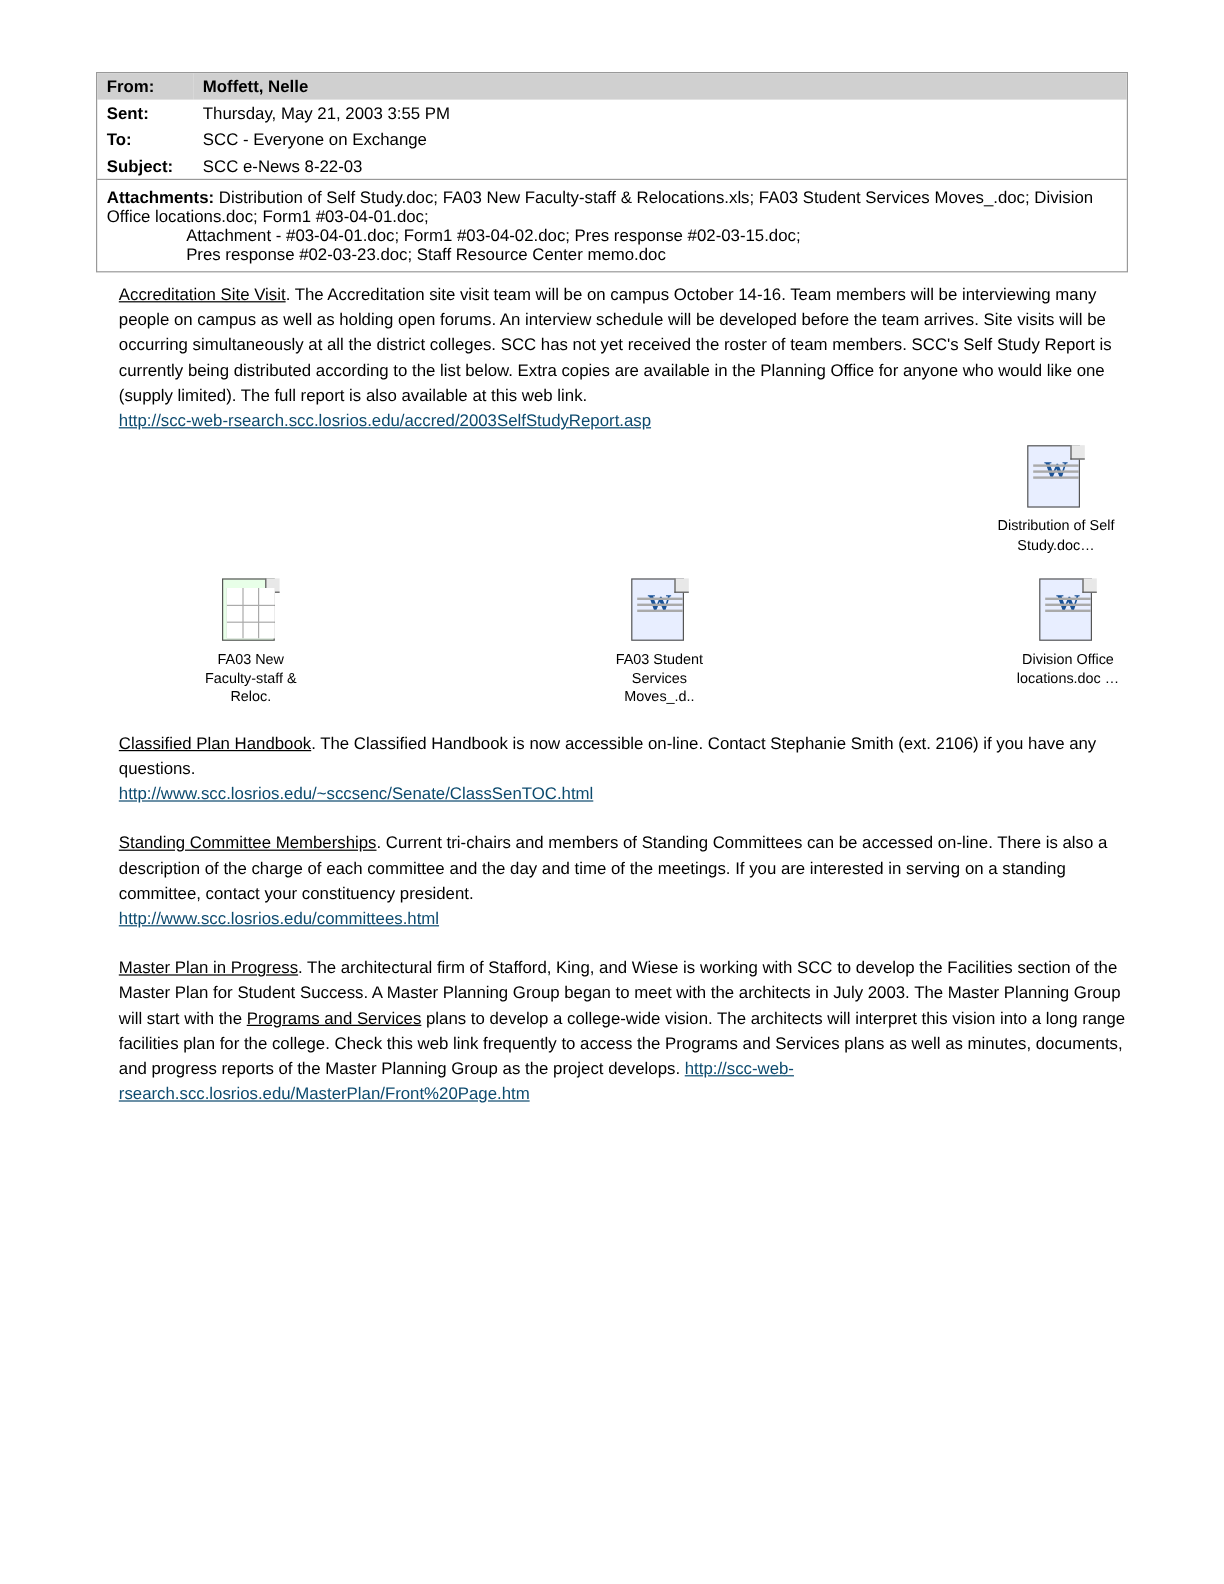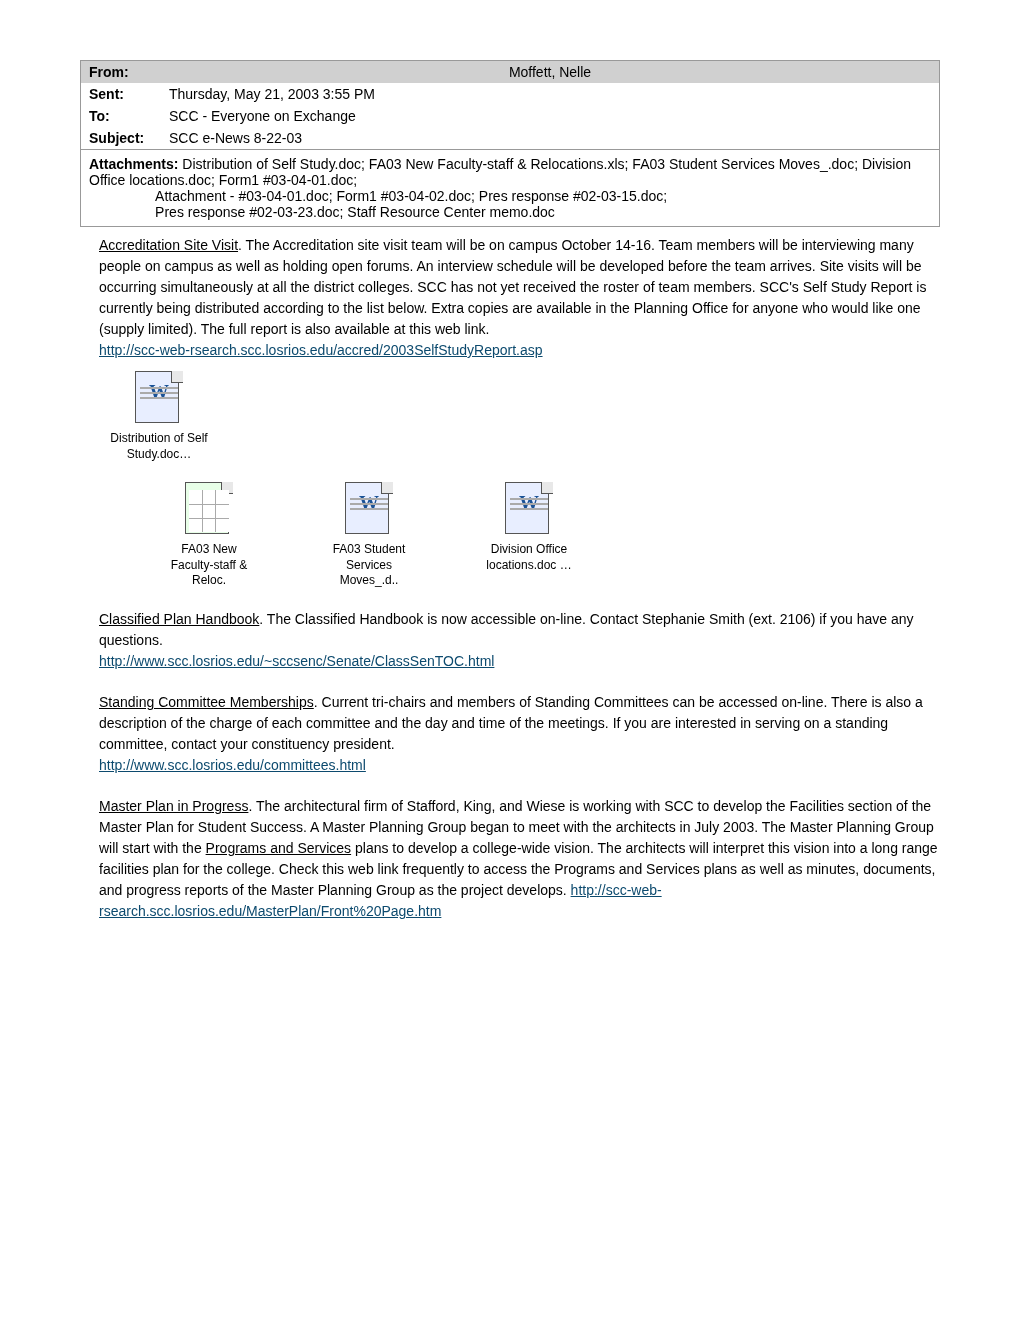--- a/index.html
+++ b/index.html
@@ -64,20 +64,21 @@
     a {
       color: #0c4a6e;
       text-decoration: underline;
     }
 
     .icons-row {
       display: flex;
       align-items: flex-start;
       margin: 10px 0 10px 60px;
       gap: 60px;
+      justify-content: space-between;
     }
 
     .icon-item {
       display: flex;
       flex-direction: column;
       align-items: center;
       width: 100px;
     }
 
     .doc-icon {
@@ -160,40 +161,40 @@
 
     .icon-label {
       font-size: 12px;
       text-align: center;
       line-height: 1.3;
       color: #000;
     }
 
     .single-icon-row {
       display: flex;
-      justify-content: flex-start;
+      justify-content: flex-end;
       margin: 10px 0;
     }
 
     .single-icon-item {
       display: flex;
       flex-direction: column;
       align-items: center;
       width: 120px;
     }
   </style>
 </head>
 <body>
 
 <div class="email-header">
   <table>
     <tbody>
         <tr class="from-row">
       <td class="label">From:</td>
-      <td style="font-weight:normal;text-align:center;">Moffett, Nelle</td>
+      <td style="font-weight:bold;">Moffett, Nelle</td>
     </tr>
     <tr>
       <td class="label">Sent:</td>
       <td>Thursday, May 21, 2003 3:55 PM</td>
     </tr>
     <tr>
       <td class="label">To:</td>
       <td>SCC - Everyone on Exchange</td>
     </tr>
     <tr>

